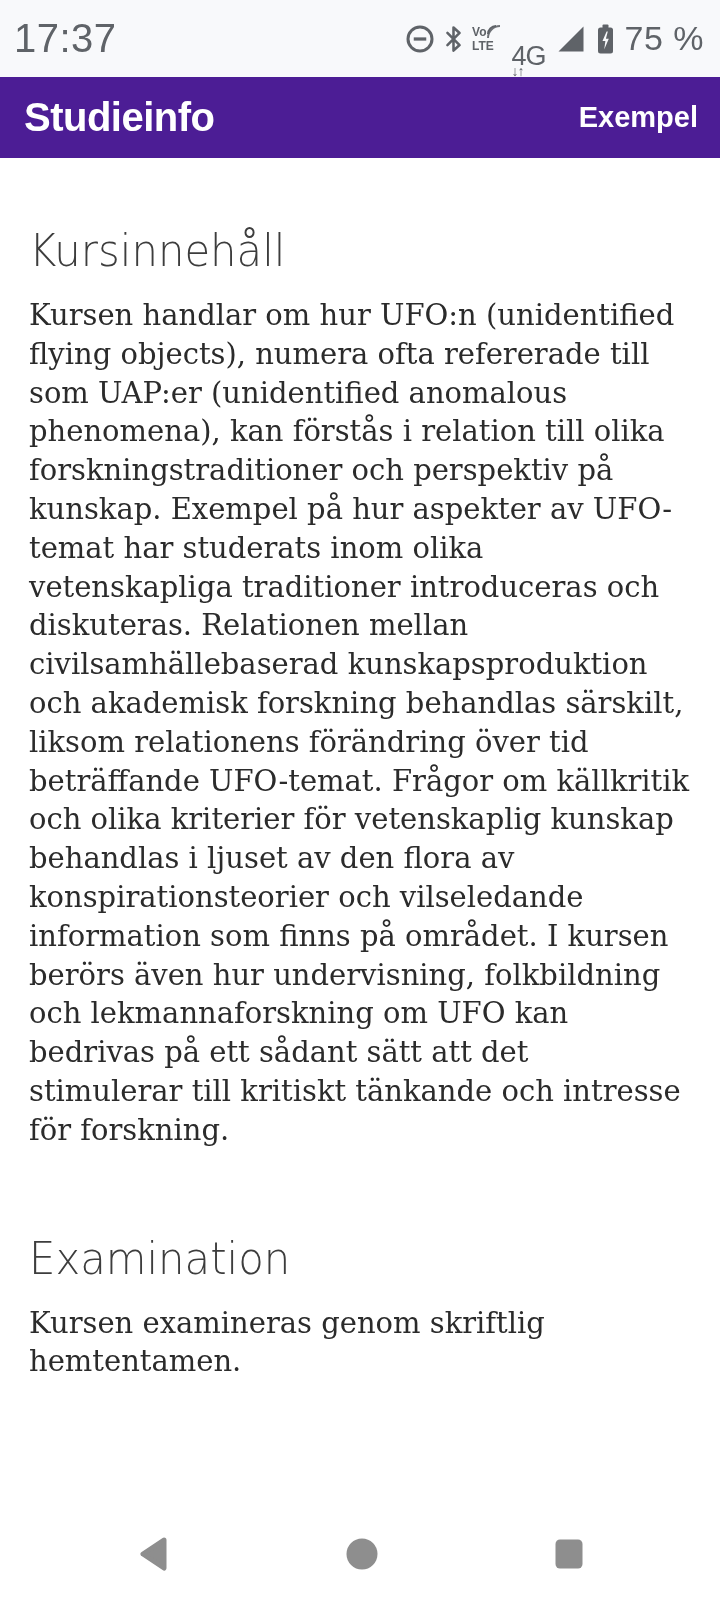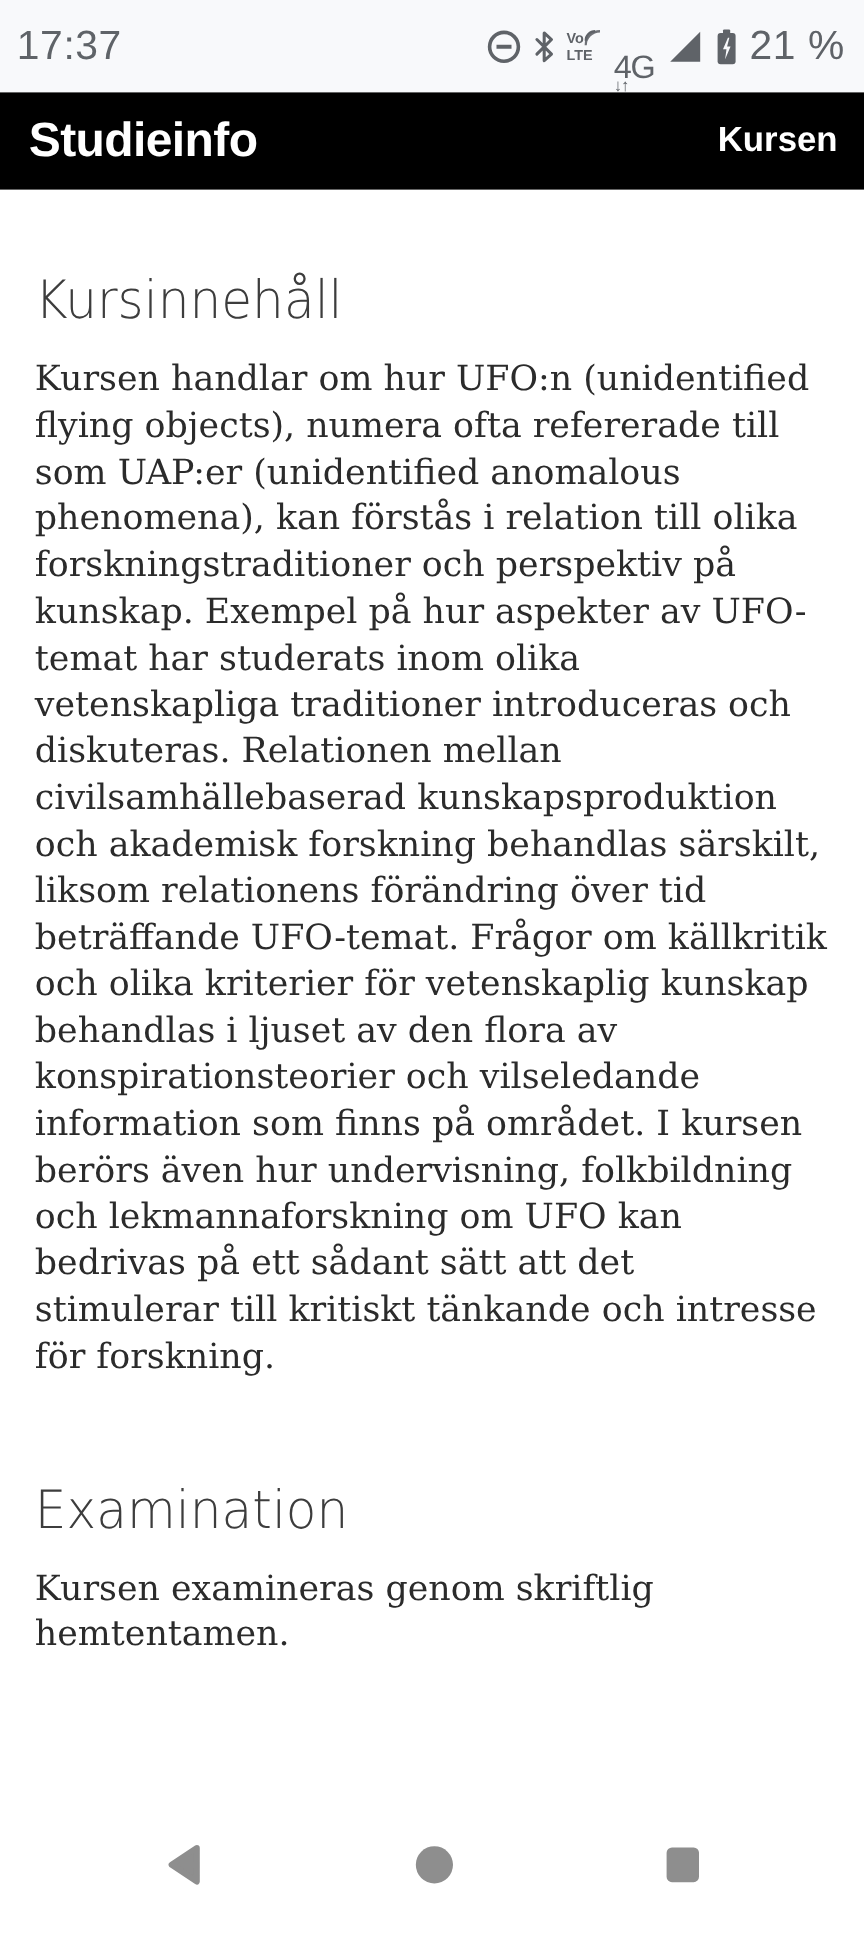--- a/index.html
+++ b/index.html
@@ -7,33 +7,33 @@
     position:relative; width:720px; height:1612px; overflow:hidden;
     background:#ffffff; font-family:"Liberation Sans", sans-serif;
   }
 
   
   .status-bar {
     height:77px; background:#f8f9fb; color:#5f6368;
     display:flex; align-items:center; justify-content:space-between;
     padding:0 16px 0 14px; box-sizing:border-box;
   }
-  .status-time { font-size:34px; letter-spacing:0.5px; }
+  .status-time { font-size:40px; letter-spacing:0.5px; }
   .status-icons { display:flex; align-items:center; gap:10px; }
   .status-icons svg { display:block; }
   .volte { display:flex; flex-direction:column; line-height:14px; font-weight:700; font-size:12px; letter-spacing:0; }
   .volte .row1 { display:flex; align-items:flex-start; gap:1px; }
   .fourg { display:flex; flex-direction:column; align-items:flex-start; line-height:22px; }
   .fourg .nettype { font-size:27px; font-weight:500; letter-spacing:-1px;margin-top:44px; }
   .fourg .arrows { font-size:14px; line-height:10px; margin-top:-1px; letter-spacing:-1px; }
   .batt-pct { font-size:34px; letter-spacing:0.5px; }
 
   
   .app-header {
-    height:81px; background:#000000;
+    height:81px; background:#4c1d95;
     display:flex; align-items:center; justify-content:space-between;
     padding:0 22px 0 24px; box-sizing:border-box;
   }
   .app-title { color:#ffffff; font-size:40px; font-weight:700; letter-spacing:-0.5px; }
   .lang-link { color:#ffffff; font-size:29px; font-weight:700; cursor:pointer; }
 
   
   .content { padding:0 28px 0 29px; }
   .content h2 {
     font-family:"DejaVu Sans","Liberation Sans",sans-serif;
@@ -101,27 +101,27 @@
         </svg>
       </span>
 
       <span>
         <svg width="19" height="32" viewBox="0 0 19 32">
           <rect x="6.5" y="1.5" width="6" height="4" rx="1" fill="#5f6368"></rect>
           <rect x="2" y="4.5" width="15" height="26" rx="2.5" fill="#5f6368"></rect>
           <polygon points="10.6,8.5 6.5,18 9.4,18 8.2,26.5 12.8,15.8 9.9,15.8 11.8,8.5" fill="#f8f9fb"></polygon>
         </svg>
       </span>
-      <span class="batt-pct">21 %</span>
+      <span class="batt-pct">75 %</span>
     </div>
   </div>
 
   <header class="app-header">
     <span class="app-title">Studieinfo</span>
-    <span class="lang-link">Kursen</span>
+    <span class="lang-link">Exempel</span>
   </header>
 
   <main class="content">
     <section>
       <h2>Kursinnehåll</h2>
       <p>Kursen handlar om hur UFO:n (unidentified flying objects), numera ofta refererade till som UAP:er (unidentified anomalous phenomena), kan förstås i relation till olika forskningstraditioner och perspektiv på kunskap. Exempel på hur aspekter av UFO-temat har studerats inom olika vetenskapliga traditioner introduceras och diskuteras. Relationen mellan civilsamhällebaserad kunskapsproduktion och akademisk forskning behandlas särskilt, liksom relationens förändring över tid beträffande UFO-temat. Frågor om källkritik och olika kriterier för vetenskaplig kunskap behandlas i ljuset av den flora av konspirationsteorier och vilseledande information som finns på området. I kursen berörs även hur undervisning, folkbildning och lekmannaforskning om UFO kan bedrivas på ett sådant sätt att det stimulerar till kritiskt tänkande och intresse för forskning.</p>
     </section>
 
 
     <section>

